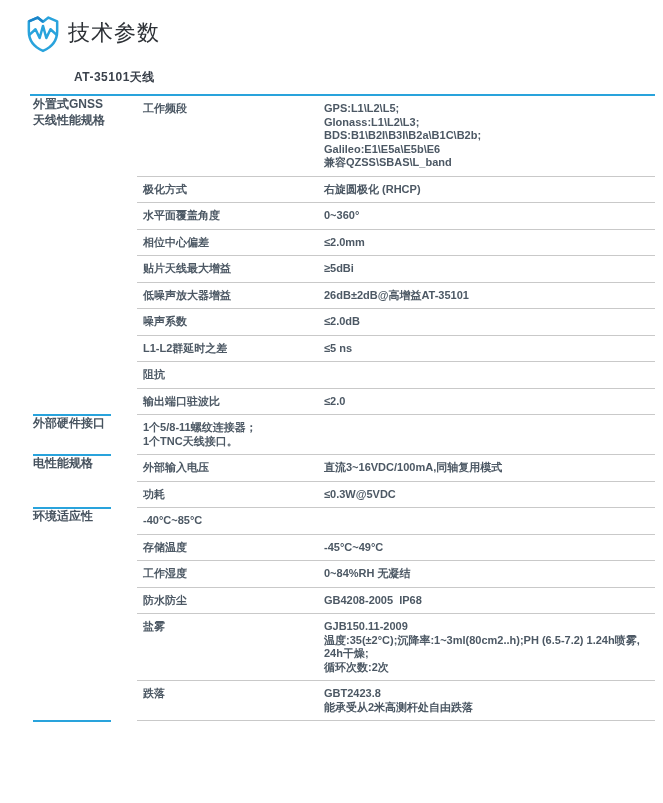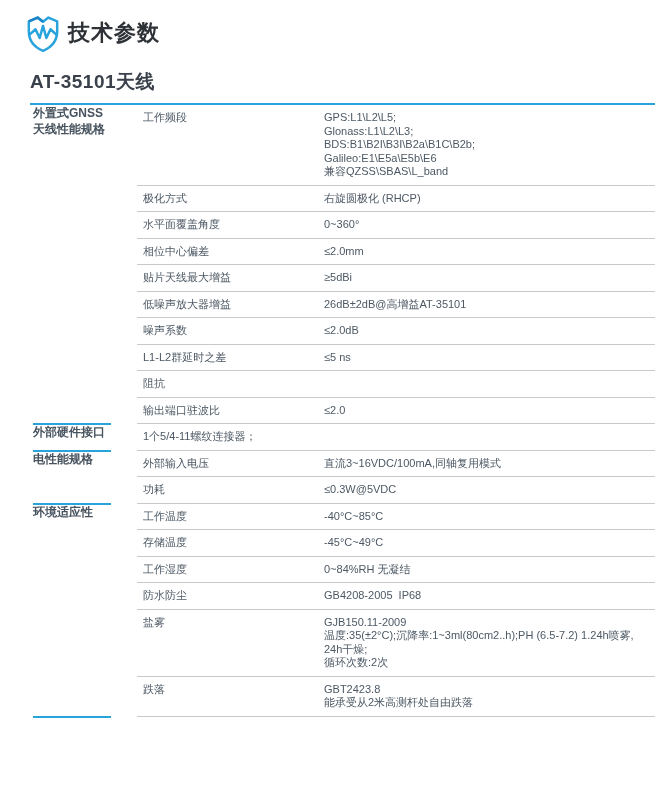--- a/index.html
+++ b/index.html
@@ -7,30 +7,30 @@
     width:663px;height:803px;
     background:#ffffff;
     font-family:"Liberation Sans","DejaVu Sans",sans-serif;
     color:#4c5864;
     overflow:hidden;
   }
   .page{box-sizing:border-box;width:663px;height:803px;padding:10px 8px 20px 30px;}
   
   .hdr{display:flex;align-items:center;gap:5px;margin-top:2px;}
   .hdr .icon{width:40px;height:42px;margin-left:-7px;flex:none;}
-  .title{font-size:22px;font-weight:bold;color:#2e3237;letter-spacing:1px;}
-  .subtitle{margin-top:15px;font-size:19px;font-weight:bold;color:#3a414b;letter-spacing:.5px;}
+  .title{font-size:22px;font-weight:normal;color:#2e3237;letter-spacing:1px;}
+  .subtitle{margin-top:15px;font-size:12px;font-weight:bold;color:#3a414b;letter-spacing:.5px;margin-left:44px;}
   .blue-rule{height:2px;background:#29a3dc;margin-top:8px;}
   
   .spec-table{width:100%;}
   .spec-section{display:flex;align-items:stretch;}
   .category-cell{width:107px;flex:none;position:relative;display:flex;align-items:flex-start;}
   .category-label{font-size:12px;font-weight:bold;color:#46525e;line-height:16px;padding-left:3px;}
   .blue-marker{position:absolute;left:3px;bottom:-1px;width:78px;height:2px;background:#29a3dc;}
-  .rows{flex:1;min-width:0;}
+  .rows{flex:1;min-width:0;font-weight:bold;}
   .row{display:flex;border-bottom:1px solid #c9c9c9;padding:6px 0 6px 6px;font-size:11px;line-height:13.5px;}
   .param{width:181px;flex:none;color:#4c5864;}
   .value{flex:1;min-width:0;color:#4c5864;white-space:pre-wrap;}
   .row.full .param{width:auto;flex:1;}
 </style>
 </head>
 <body>
 
 <div class="page">
 
@@ -122,21 +122,22 @@
       <section class="spec-section">
         <div class="category-cell">
           <div class="category-label">
             <div>外部硬件接口</div>
           </div>
           <div class="blue-marker"></div>
         </div>
         <div class="rows">
           <div class="row full">
             <div class="param">
-              <div>1个5/4-11螺纹连接器；</div>
+              <div>1个5/8-11螺纹连接器；</div>
+              <div>1个TNC天线接口。</div>
             </div>
           </div>
         </div>
       </section>
       <section class="spec-section">
         <div class="category-cell">
           <div class="category-label">
             <div>电性能规格</div>
           </div>
           <div class="blue-marker"></div>
@@ -158,23 +159,20 @@
       </section>
       <section class="spec-section">
         <div class="category-cell">
           <div class="category-label">
             <div>环境适应性</div>
           </div>
           <div class="blue-marker"></div>
         </div>
         <div class="rows">
           <div class="row">
-            <div class="param">
-              <div>工作温度</div>
-            </div>
             <div class="value"><div>-40°C~85°C</div></div>
           </div>
           <div class="row">
             <div class="param">
               <div>存储温度</div>
             </div>
             <div class="value"><div>-45°C~49°C</div></div>
           </div>
           <div class="row">
             <div class="param">

